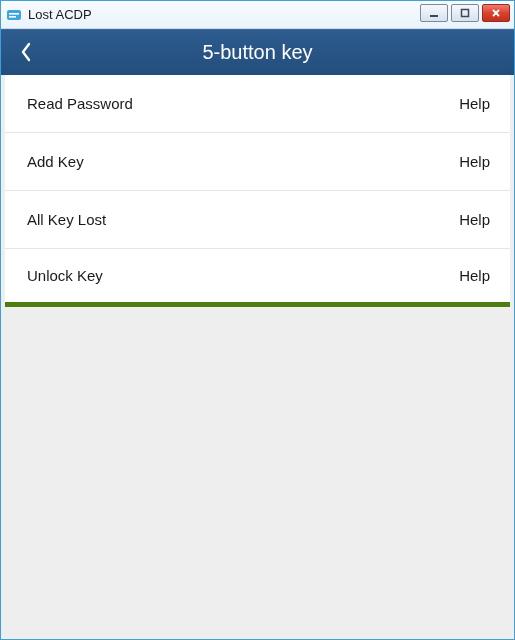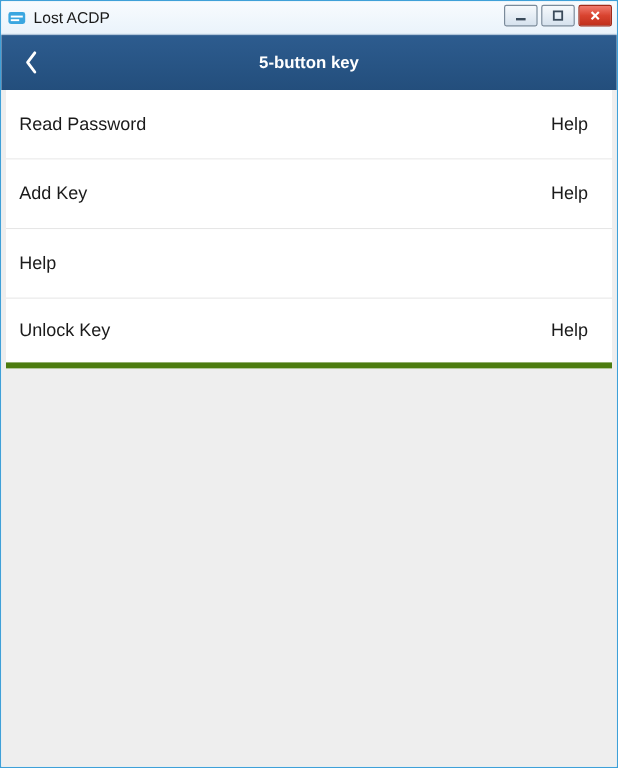--- a/index.html
+++ b/index.html
@@ -79,40 +79,40 @@
       justify-content: center;
       cursor: pointer;
       color: #fff;
     }
     .nav-title {
       position: absolute;
       left: 0;
       right: 0;
       text-align: center;
       color: #fff;
-      font-size: 14px;
-      font-weight: 700;
+      font-size: 20px;
+      font-weight: 400;
       pointer-events: none;
     }
 
     
     .content {
       height: calc(640px - 28px - 46px - 2px);
       background: #eeeeee;
       padding: 0 4px;
     }
     .list {
       background: #fff;
     }
     .list-item {
       height: 58px;
       display: flex;
       align-items: center;
       justify-content: space-between;
-      padding: 0 20px 0 11px;
+      padding: 0 20px 0 22px;
       border-bottom: 1px solid #e6e6e6;
       cursor: pointer;
       background: #fff;
     }
     .list-item:last-child {
       border-bottom: 5px solid #4d7c0f;
     }
     .item-label {
       font-size: 15px;
       color: #1a1a1a;
@@ -169,20 +169,21 @@
   <div class="list">
     <div class="list-item">
       <span class="item-label">Read Password</span>
       <span class="help-link">Help</span>
     </div>
     <div class="list-item">
       <span class="item-label">Add Key</span>
       <span class="help-link">Help</span>
     </div>
     <div class="list-item">
+      <span class="item-label">All Key Lost</span>
       <span class="help-link">Help</span>
     </div>
     <div class="list-item">
       <span class="item-label">Unlock Key</span>
       <span class="help-link">Help</span>
     </div>
   </div>
 </div>
 
 </body></html>

